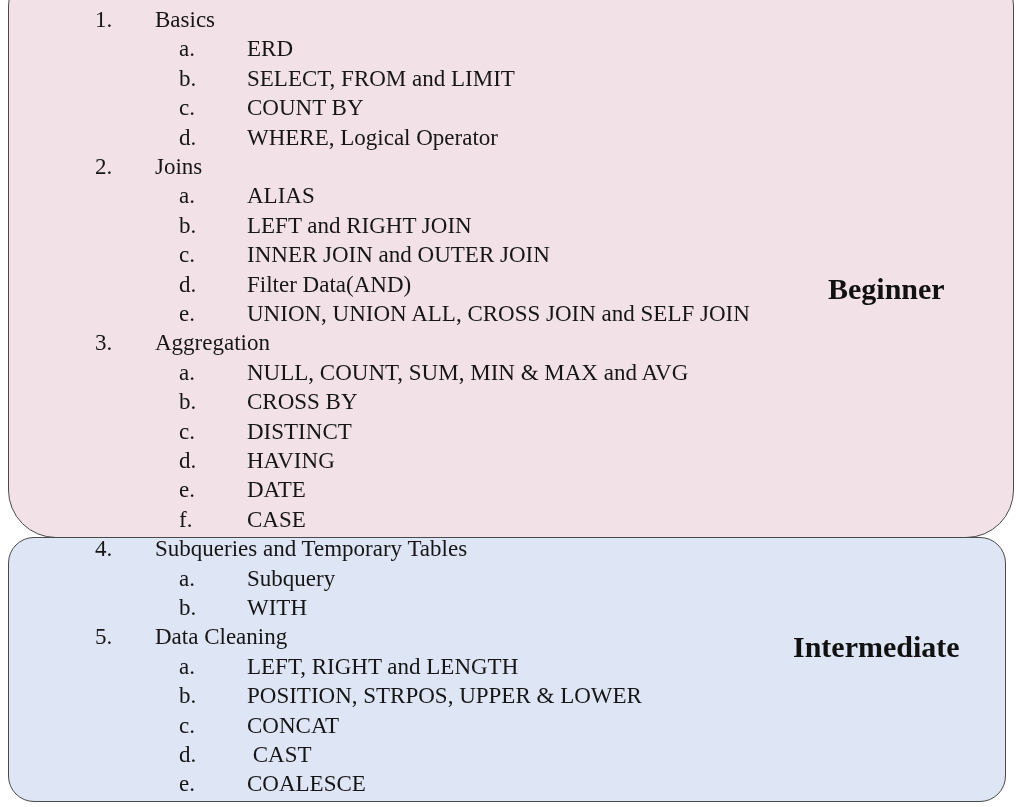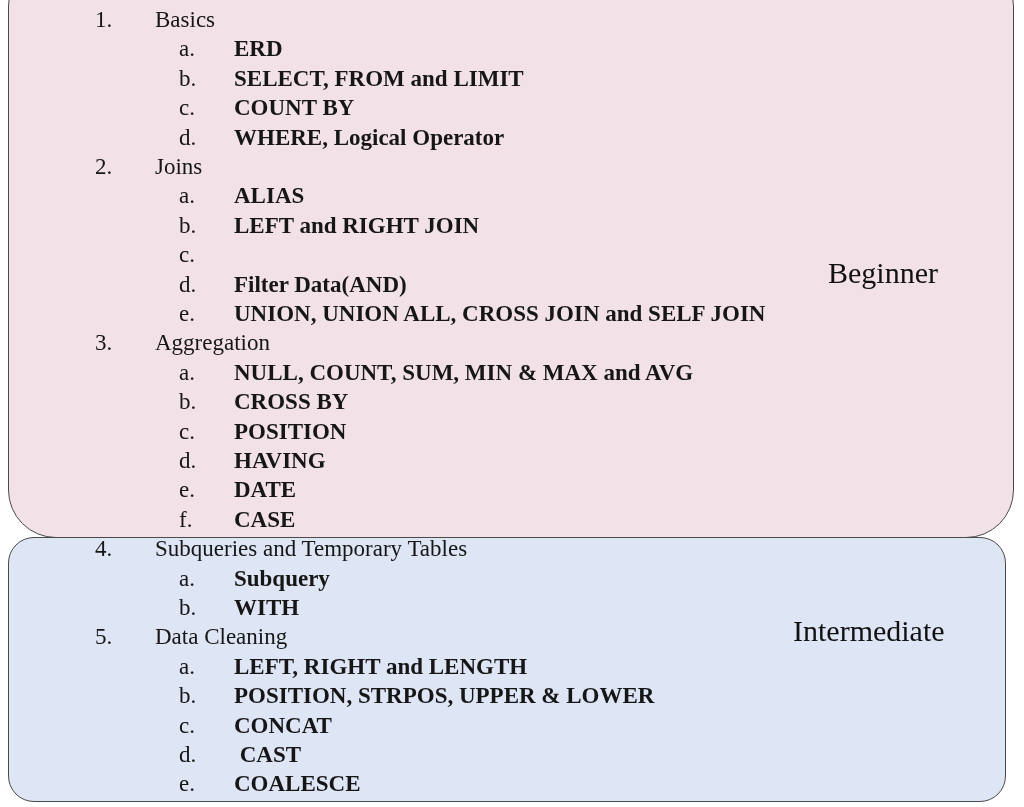--- a/index.html
+++ b/index.html
@@ -39,25 +39,26 @@
     top: 537px;
     width: 998px;
     height: 265px;
     background: #dee5f5;
     border-radius: 26px;
   }
 
   
   .level-caption {
     position: absolute;
-    font-weight: normal;
+    font-weight: bold;
     font-size: 30px;
     line-height: 1;
     color: #111111;
     white-space: nowrap;
+    margin-top: 16px;
   }
   .level-caption.beginner-caption {
     left: 828px;
     top: 258px;
   }
   .level-caption.intermediate-caption {
     left: 793px;
     top: 616px;
   }
 
@@ -80,21 +81,21 @@
     text-align: left;
   }
   .olrow .otext {
     position: absolute;
   }
   
   .olrow.lvl1 .marker { left: 95px; }
   .olrow.lvl1 .otext  { left: 155px; }
   
   .olrow.lvl2 .marker { left: 179px; }
-  .olrow.lvl2 .otext  { left: 234px; font-weight: bold; }
+  .olrow.lvl2 .otext  { left: 247px; }
 
   .olrow .otext.pre-space { white-space: pre; }
 </style>
 </head>
 <body>
 
 <div id="page">
 
   <div class="level-box beginner"></div>
 
@@ -132,20 +133,21 @@
       <div class="olrow lvl2" style="position: absolute; left: 0px; top: 181.4px; width: 1024px;">
         <span class="marker">a.</span>
         <span class="otext">ALIAS</span>
       </div>
       <div class="olrow lvl2" style="position: absolute; left: 0px; top: 210.8px; width: 1024px;">
         <span class="marker">b.</span>
         <span class="otext">LEFT and RIGHT JOIN</span>
       </div>
       <div class="olrow lvl2" style="position: absolute; left: 0px; top: 240.2px; width: 1024px;">
         <span class="marker">c.</span>
+        <span class="otext">INNER JOIN and OUTER JOIN</span>
       </div>
       <div class="olrow lvl2" style="position: absolute; left: 0px; top: 269.6px; width: 1024px;">
         <span class="marker">d.</span>
         <span class="otext">Filter Data(AND)</span>
       </div>
       <div class="olrow lvl2" style="position: absolute; left: 0px; top: 299px; width: 1024px;">
         <span class="marker">e.</span>
         <span class="otext">UNION, UNION ALL, CROSS JOIN and SELF JOIN</span>
       </div>
       <div class="olrow lvl1" style="position: absolute; left: 0px; top: 328.4px; width: 1024px;">
@@ -155,21 +157,21 @@
       <div class="olrow lvl2" style="position: absolute; left: 0px; top: 357.8px; width: 1024px;">
         <span class="marker">a.</span>
         <span class="otext">NULL, COUNT, SUM, MIN &amp; MAX and AVG</span>
       </div>
       <div class="olrow lvl2" style="position: absolute; left: 0px; top: 387.2px; width: 1024px;">
         <span class="marker">b.</span>
         <span class="otext">CROSS BY</span>
       </div>
       <div class="olrow lvl2" style="position: absolute; left: 0px; top: 416.6px; width: 1024px;">
         <span class="marker">c.</span>
-        <span class="otext">POSITION</span>
+        <span class="otext">DISTINCT</span>
       </div>
       <div class="olrow lvl2" style="position: absolute; left: 0px; top: 446px; width: 1024px;">
         <span class="marker">d.</span>
         <span class="otext">HAVING</span>
       </div>
       <div class="olrow lvl2" style="position: absolute; left: 0px; top: 475.4px; width: 1024px;">
         <span class="marker">e.</span>
         <span class="otext">DATE</span>
       </div>
       <div class="olrow lvl2" style="position: absolute; left: 0px; top: 504.8px; width: 1024px;">

